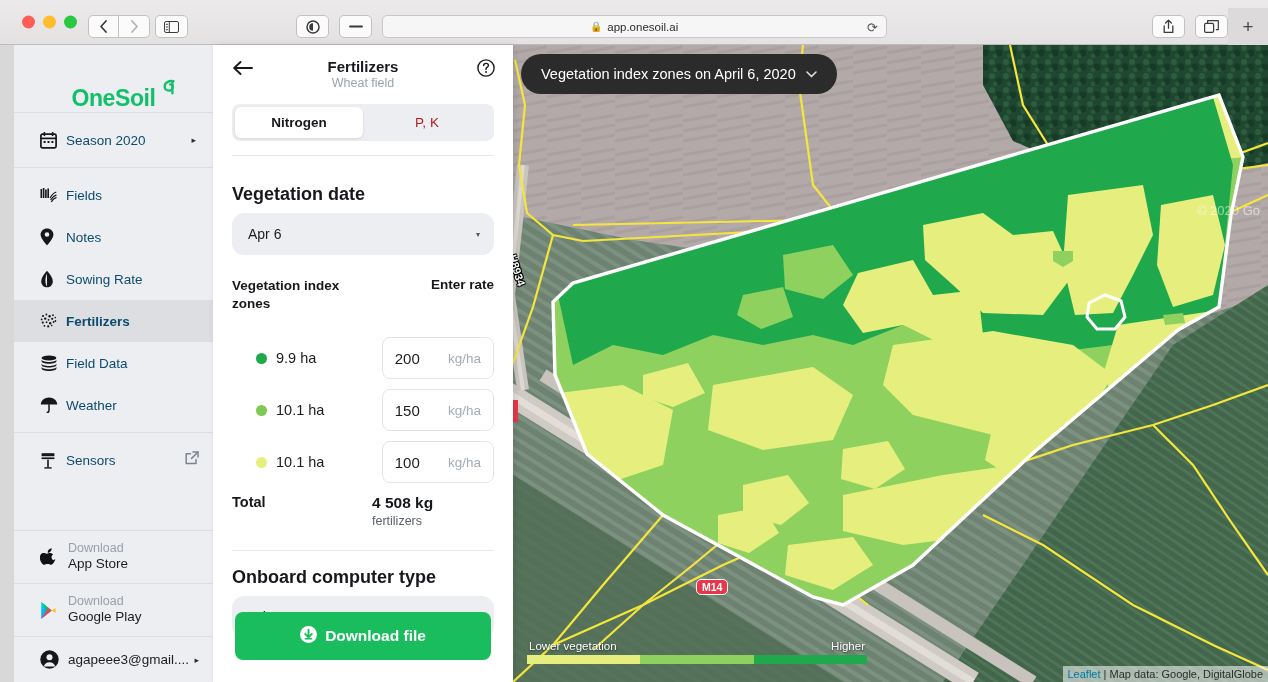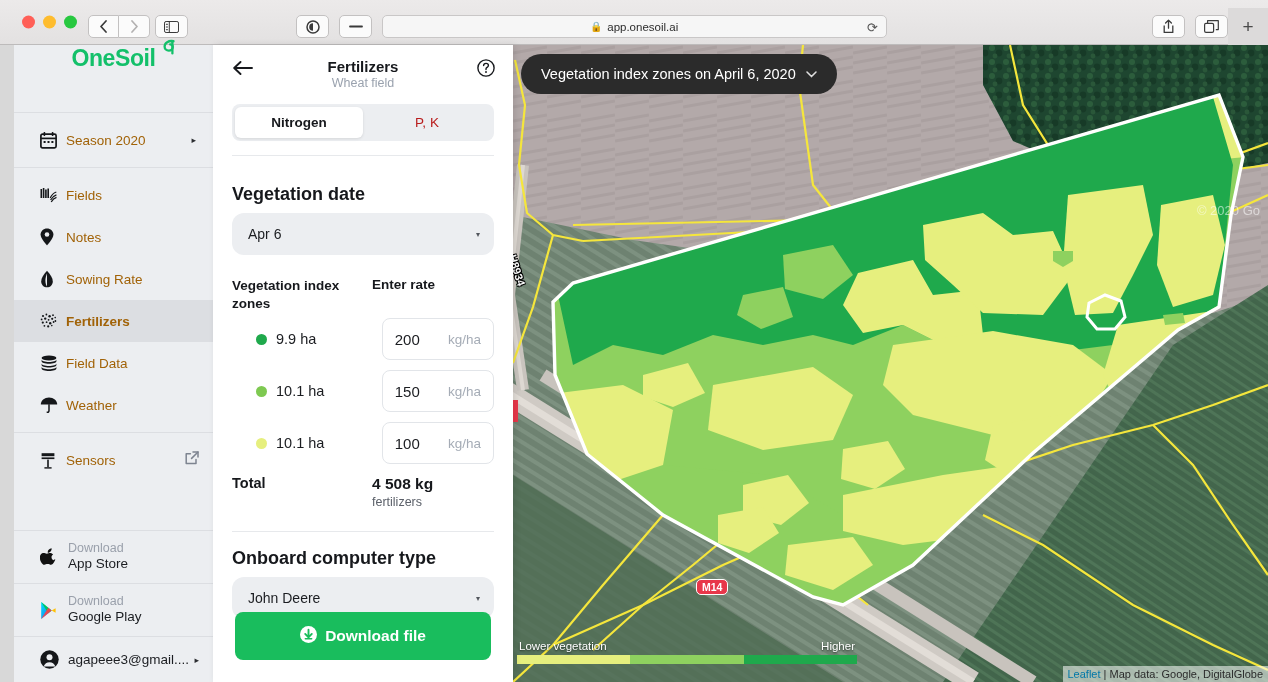--- a/index.html
+++ b/index.html
@@ -64,31 +64,31 @@
     background: #dcdada; display: flex; align-items: center; justify-content: center;
     font-size: 19px; color: #4a4a4a; font-weight: 300;
   }
 
   
   .sidebar {
     position: absolute; left: 14px; top: 45px; width: 200px; height: 637px;
     background: #eceef1; border-right: 1px solid #dcdee2;
     display: flex; flex-direction: column;
   }
-  .logo-wrap { height: 67px; display: flex; align-items: flex-start; justify-content: center; }
+  .logo-wrap { height: 67px; display: flex; align-items: flex-end; justify-content: center; }
   .logo-text {
     font-size: 23px; font-weight: 700; color: #13c06a; letter-spacing: -0.4px;
     position: relative;
   }
   .logo-leaf { position: absolute; right: -22px; top: -8px; }
   .side-div { height: 1px; background: #dcdee2; }
 
   .snav { display: flex; align-items: center; height: 42px; padding: 0 0 0 26px; cursor: pointer; position: relative; }
   .snav .ico { width: 26px; display: flex; align-items: center; color: #15171a; flex: none; }
-  .snav .lbl { font-size: 13.5px; color: #a16207; }
+  .snav .lbl { font-size: 13.5px; color: #0c4a6e; }
   .snav.sel { background: #dcdee2; }
   .snav.sel .lbl { font-weight: 700; }
   .snav .caret { position: absolute; right: 17px; font-size: 9px; color: #2b2d31; }
   .snav .ext { position: absolute; right: 14px; color: #7d8490; }
 
   .sec { padding: 6px 0; }
   .sgap { flex: 1; }
 
   .dlrow { display: flex; align-items: center; height: 52px; padding-left: 26px; cursor: pointer; }
   .dlrow .ico { width: 28px; display: flex; align-items: center; flex: none; }
@@ -124,21 +124,21 @@
   .sep { height: 1px; background: #e7e9ec; margin: 14px 0 0; }
 
   .flabel { font-size: 18px; font-weight: 700; color: #16181c; margin: 28px 0 8px; }
   .select {
     height: 42px; background: #eceef1; border-radius: 12px; display: flex;
     align-items: center; padding: 0 16px; position: relative; cursor: pointer;
   }
   .select .v { font-size: 14px; color: #1b1d21; }
   .select .ar { position: absolute; right: 14px; font-size: 8px; color: #53575e; }
 
-  .zhead { display: flex; margin: 22px 0 0; }
+  .zhead { display: flex; margin: 22px 0 19px; justify-content: space-between; }
   .zhead .c1 { width: 140px; font-size: 13.5px; font-weight: 700; color: #16181c; line-height: 1.35; }
   .zhead .c2 { font-size: 13.5px; font-weight: 700; color: #16181c; }
 
   .zrow { display: flex; align-items: center; height: 52px; }
   .zrow .c1 { width: 140px; display: flex; align-items: center; margin-left: 24px; }
   .dot { width: 11px; height: 11px; border-radius: 50%; margin-right: 9px; flex: none; }
   .zha { font-size: 14.5px; color: #1b1d21; }
   .rate {
     width: 122px; height: 42px; border: 1px solid #e2e5e9; border-radius: 8px;
     display: flex; align-items: center; padding: 8px 12px; cursor: text; background:#fff;
@@ -162,21 +162,21 @@
   .map { position: absolute; left: 513px; top: 45px; width: 755px; height: 637px; overflow: hidden; }
   .mapsvg { position: absolute; left: 0; top: 0; }
 
   .pill {
     position: absolute; left: 8px; top: 9px; height: 40px; background: #2b2b2b;
     border-radius: 20px; display: flex; align-items: center; padding: 0 20px;
     color: #fff; font-size: 14.5px; gap: 10px; cursor: pointer; z-index: 4;
   }
   .pill .chev { font-size: 10px; opacity: .85; }
 
-  .legend { position: absolute; left: 4px; right: 0; bottom: 18px; z-index: 4; }
+  .legend { position: absolute; left: 14px; right: 0; bottom: 18px; z-index: 4; }
   .legend .row { display: flex; width: 340px; justify-content: space-between; padding: 0 2px 3px; }
   .legend .txt { font-size: 11.5px; color: #fff; text-shadow: 0 1px 2px rgba(0,0,0,.6); }
   .gbar { width: 340px; height: 9px; display: flex; }
   .gbar i { flex: 1; }
 
   .attrib {
     position: absolute; right: 0; bottom: 0; background: rgba(255,255,255,.55);
     font-size: 11px; color: #2b2b2b; padding: 2px 5px; z-index: 4;
   }
   .attrib a { color: #0078a8; text-decoration: none; }

